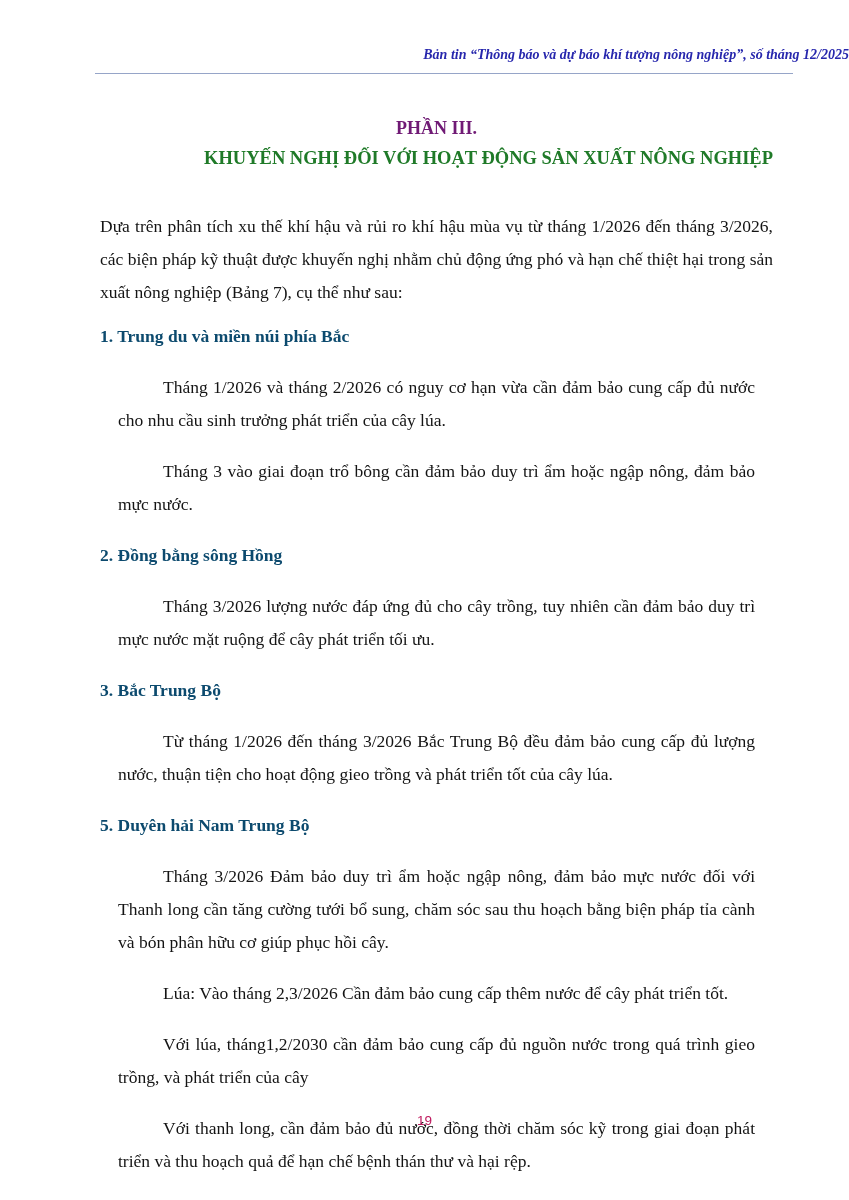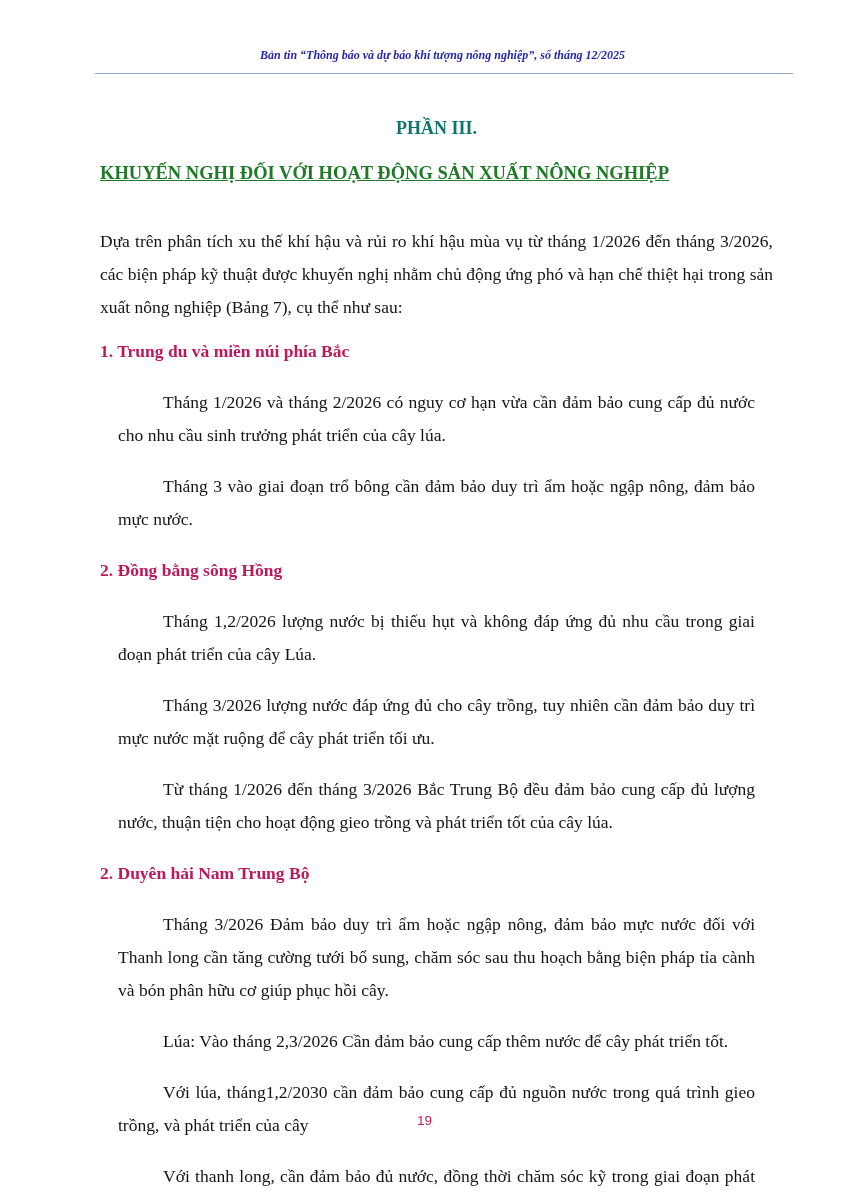--- a/index.html
+++ b/index.html
@@ -7,66 +7,65 @@
     width: 849px;
     height: 1200px;
     background: #ffffff;
     font-family: "Liberation Serif", serif;
     color: #141414;
     position: relative;
     overflow: hidden;
   }
   .running-header {
     padding-top: 44px;
-    text-align: center;
+    text-align: right;
     font-style: italic;
     font-weight: bold;
-    font-size: 12px;
+    font-size: 14px;
     color: #2727ad;
     line-height: 22px;
     padding-left: 36px;
   }
   .header-rule {
     margin: 7px 56px 0 95px;
     border: none;
     border-top: 1.4px solid #96a5c8;
     height: 0;
   }
   .content {
     margin: 0 76px 0 100px;
   }
   .part-label {
     margin-top: 43px;
     text-align: center;
     font-weight: bold;
     font-size: 18px;
-    color: #0f766e;
+    color: #701a75;
     line-height: 22px;
   }
   .doc-title {
-    margin-top: 19px;
-    text-align: left;
+    margin-top: 4px;
+    text-align: right;
     font-weight: bold;
     font-size: 18.5px;
     color: #1f7a28;
     line-height: 31px;
-    text-decoration: underline;
   }
   .intro {
     margin: 36px 0 11px 0;
     font-size: 17.5px;
     line-height: 33px;
     text-align: justify;
   }
   .section-heading {
     margin: 0;
     font-size: 17.5px;
     line-height: 33px;
     font-weight: bold;
-    color: #be185d;
+    color: #0c4a6e;
   }
   .para {
     margin: 18px;
     font-size: 17.5px;
     line-height: 33px;
     text-align: justify;
     text-indent: 45px;
   }
   .page-number {
     position: absolute;
@@ -97,30 +96,30 @@
   <p class="intro">Dựa trên phân tích xu thế khí hậu và rủi ro khí hậu mùa vụ từ tháng 1/2026 đến tháng 3/2026, các biện pháp kỹ thuật được khuyến nghị nhằm chủ động ứng phó và hạn chế thiệt hại trong sản xuất nông nghiệp (Bảng 7), cụ thể như sau:</p>
 
   <div>
     <p class="section-heading">1. Trung du và miền núi phía Bắc</p>
     <p class="para">Tháng 1/2026 và tháng 2/2026 có nguy cơ hạn vừa cần đảm bảo cung cấp đủ nước cho nhu cầu sinh trưởng phát triển của cây lúa.</p>
     <p class="para">Tháng 3 vào giai đoạn trổ bông cần đảm bảo duy trì ẩm hoặc ngập nông, đảm bảo mực nước.</p>
   </div>
 
   <div>
     <p class="section-heading">2. Đồng bằng sông Hồng</p>
-    <p class="para">Tháng 1,2/2026 lượng nước bị thiếu hụt và không đáp ứng đủ nhu cầu trong giai đoạn phát triển của cây Lúa.</p>
     <p class="para">Tháng 3/2026 lượng nước đáp ứng đủ cho cây trồng, tuy nhiên cần đảm bảo duy trì mực nước mặt ruộng để cây phát triển tối ưu.</p>
   </div>
 
   <div>
+    <p class="section-heading">3. Bắc Trung Bộ</p>
     <p class="para">Từ tháng 1/2026 đến tháng 3/2026 Bắc Trung Bộ đều đảm bảo cung cấp đủ lượng nước, thuận tiện cho hoạt động gieo trồng và phát triển tốt của cây lúa.</p>
   </div>
 
   <div>
-    <p class="section-heading">2. Duyên hải Nam Trung Bộ</p>
+    <p class="section-heading">5. Duyên hải Nam Trung Bộ</p>
     <p class="para">Tháng 3/2026 Đảm bảo duy trì ẩm hoặc ngập nông, đảm bảo mực nước đối với Thanh long cần tăng cường tưới bổ sung, chăm sóc sau thu hoạch bằng biện pháp tỉa cành và bón phân hữu cơ giúp phục hồi cây.</p>
   </div>
 
   <div>
     <p class="para">Lúa: Vào tháng 2,3/2026 Cần đảm bảo cung cấp thêm nước để cây phát triển tốt.</p>
   </div>
 
   <div>
     <p class="para">Với lúa, tháng1,2/2030 cần đảm bảo cung cấp đủ nguồn nước trong quá trình gieo trồng, và phát triển của cây</p>
     <p class="para">Với thanh long, cần đảm bảo đủ nước, đồng thời chăm sóc kỹ trong giai đoạn phát triển và thu hoạch quả để hạn chế bệnh thán thư và hại rệp.</p>

